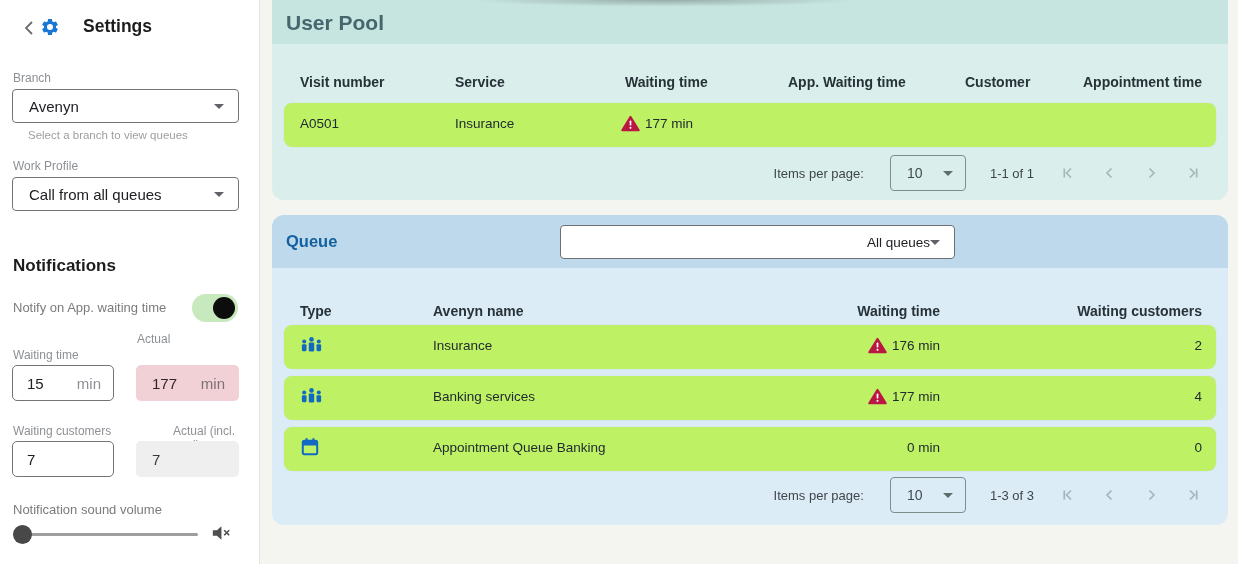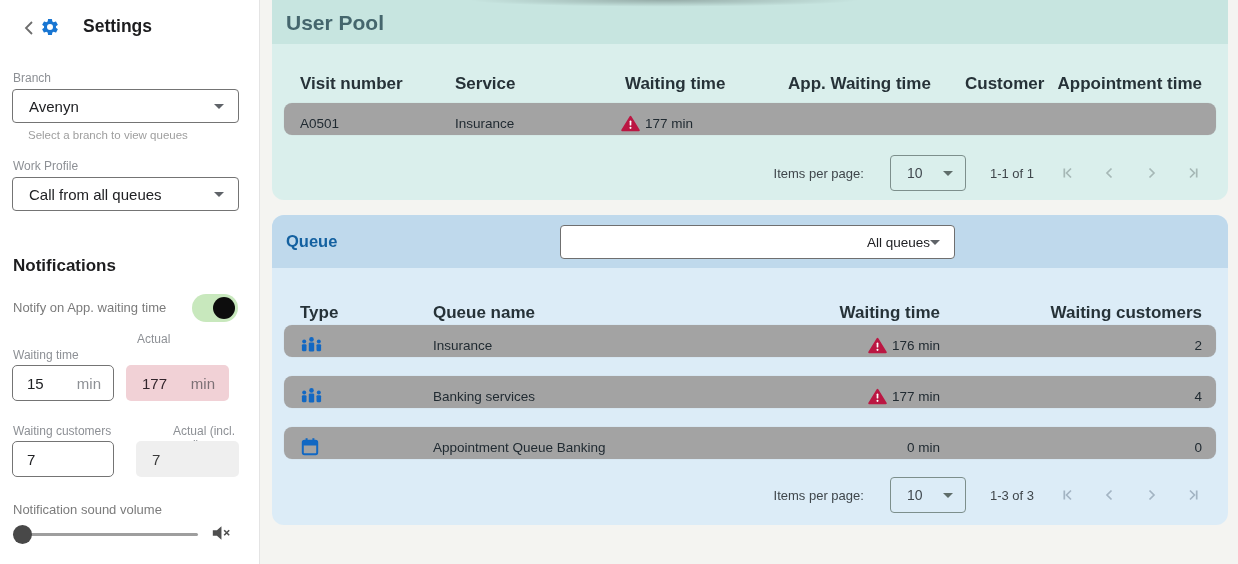--- a/index.html
+++ b/index.html
@@ -52,22 +52,22 @@
   .search-pill input { position:absolute; left:22px; top:1px; width:300px; height:32px; border:none; outline:none; background:transparent; font-size:14px; color:#333; font-family:inherit; }
   .search-pill input::placeholder { color:#9e9e9e; }
   .search-btn { position:absolute; right:2px; top:1.5px; width:32px; height:32px; border-radius:50%; background:#cdeae5; border:none; cursor:pointer; display:flex; align-items:center; justify-content:center; }
 
   .sec-queue { top:215px; height:310px; background:#dcecf7; border-radius:12px; }
   .queue-head { position:absolute; left:0; top:0; width:100%; height:53px; background:#bfd9ec; border-radius:12px 12px 0 0; }
   .queue-title { position:absolute; left:14px; top:17px; font-size:16.5px; font-weight:700; color:#1461a0; }
   .queue-filter { position:absolute; left:288px; top:10px; width:395px; height:34px; background:#fff; border:1px solid #6f6f6f; border-radius:4px; display:flex; align-items:center; padding:0 14px 0 16px; cursor:pointer;text-align:right; }
   .queue-filter .val { font-size:13.5px; color:#202124; flex:1; }
 
-  .th { position:absolute; font-size:17px; font-weight:700; color:#263238; white-space:nowrap; }
-  .row-card { position:absolute; left:12px; width:932px; height:32px; background:#a3a3a3; border-radius:8px; box-shadow:0 0 0 0.5px rgba(0,0,0,0.04); }
+  .th { position:absolute; font-size:14px; font-weight:700; color:#263238; white-space:nowrap; }
+  .row-card { position:absolute; left:12px; width:932px; height:44px; background:#bef264; border-radius:8px; box-shadow:0 0 0 0.5px rgba(0,0,0,0.04); }
   .cell { position:absolute; top:0; height:40px; display:flex; align-items:center; font-size:13.5px; color:#212b32; white-space:nowrap; }
   .cell-right { justify-content:flex-end; }
   .warn { display:inline-flex; align-items:center; margin-right:5px; }
 
   
   .pager { position:absolute; right:16px; height:40px; display:flex; align-items:center; }
   .pager-label { font-size:13px; color:#3f464b; }
   .pager-select { margin-left:26px; width:76px; height:36px; border:1px solid #7d8f8c; border-radius:4px; background:transparent; display:flex; align-items:center; padding:0 12px 0 16px; cursor:pointer; }
   .pager-select .val { font-size:14px; color:#424a50; flex:1; }
   .pager-select .caret { border-top-color:#5f6d6a; }
@@ -114,21 +114,21 @@
   <div class="toggle">
     <span class="knob"></span>
   </div>
 
   <span class="field-label" style="left:13px; top:348px;">Waiting time</span>
   <span class="field-label" style="left:137px; top:332px;">Actual</span>
   <div class="num-box" style="left:12px; top:365px;">
     <input value="15" style="">
     <span class="unit">min</span>
   </div>
-  <div class="ro-box ro-pink" style="left:126px; top:365px;text-align:right;">
+  <div class="ro-box ro-pink" style="left:136px; top:365px;text-align:right;">
     <span class="val">177</span>
     <span class="unit">min</span>
   </div>
 
   <span class="field-label" style="left:13px; top:424px;">Waiting customers</span>
   <span class="field-label" style="left:137px; top:424px;margin-left:36px;">Actual (incl. pool)</span>
   <div class="num-box" style="left:12px; top:441px;">
     <input value="7" style="">
   </div>
   <div class="ro-box ro-gray" style="left:136px; top:441px;">
@@ -211,21 +211,21 @@
 
 <div class="section sec-queue">
   <div class="queue-head"></div>
   <span class="queue-title">Queue</span>
   <div class="queue-filter">
     <span class="val">All queues</span>
     <span class="caret"></span>
   </div>
 
   <span class="th" style="left:28px; top:88px;">Type</span>
-  <span class="th" style="left:161px; top:88px;">Queue name</span>
+  <span class="th" style="left:161px; top:88px;">Avenyn name</span>
   <span class="th" style="right:288px; top:88px;">Waiting time</span>
   <span class="th" style="right:26px; top:88px;">Waiting customers</span>
 
   <div class="row-card" style="top:110px;">
     <span class="cell" style="left:16px;">
       <svg width="23" height="18" viewBox="0 0 23 18">
         <g fill="#1268c3">
           <circle cx="4.2" cy="5.6" r="2"></circle>
             <rect x="1.9" y="8.2" width="4.6" height="7" rx="1.1"></rect>
           <circle cx="11.5" cy="3.4" r="2.3"></circle>

